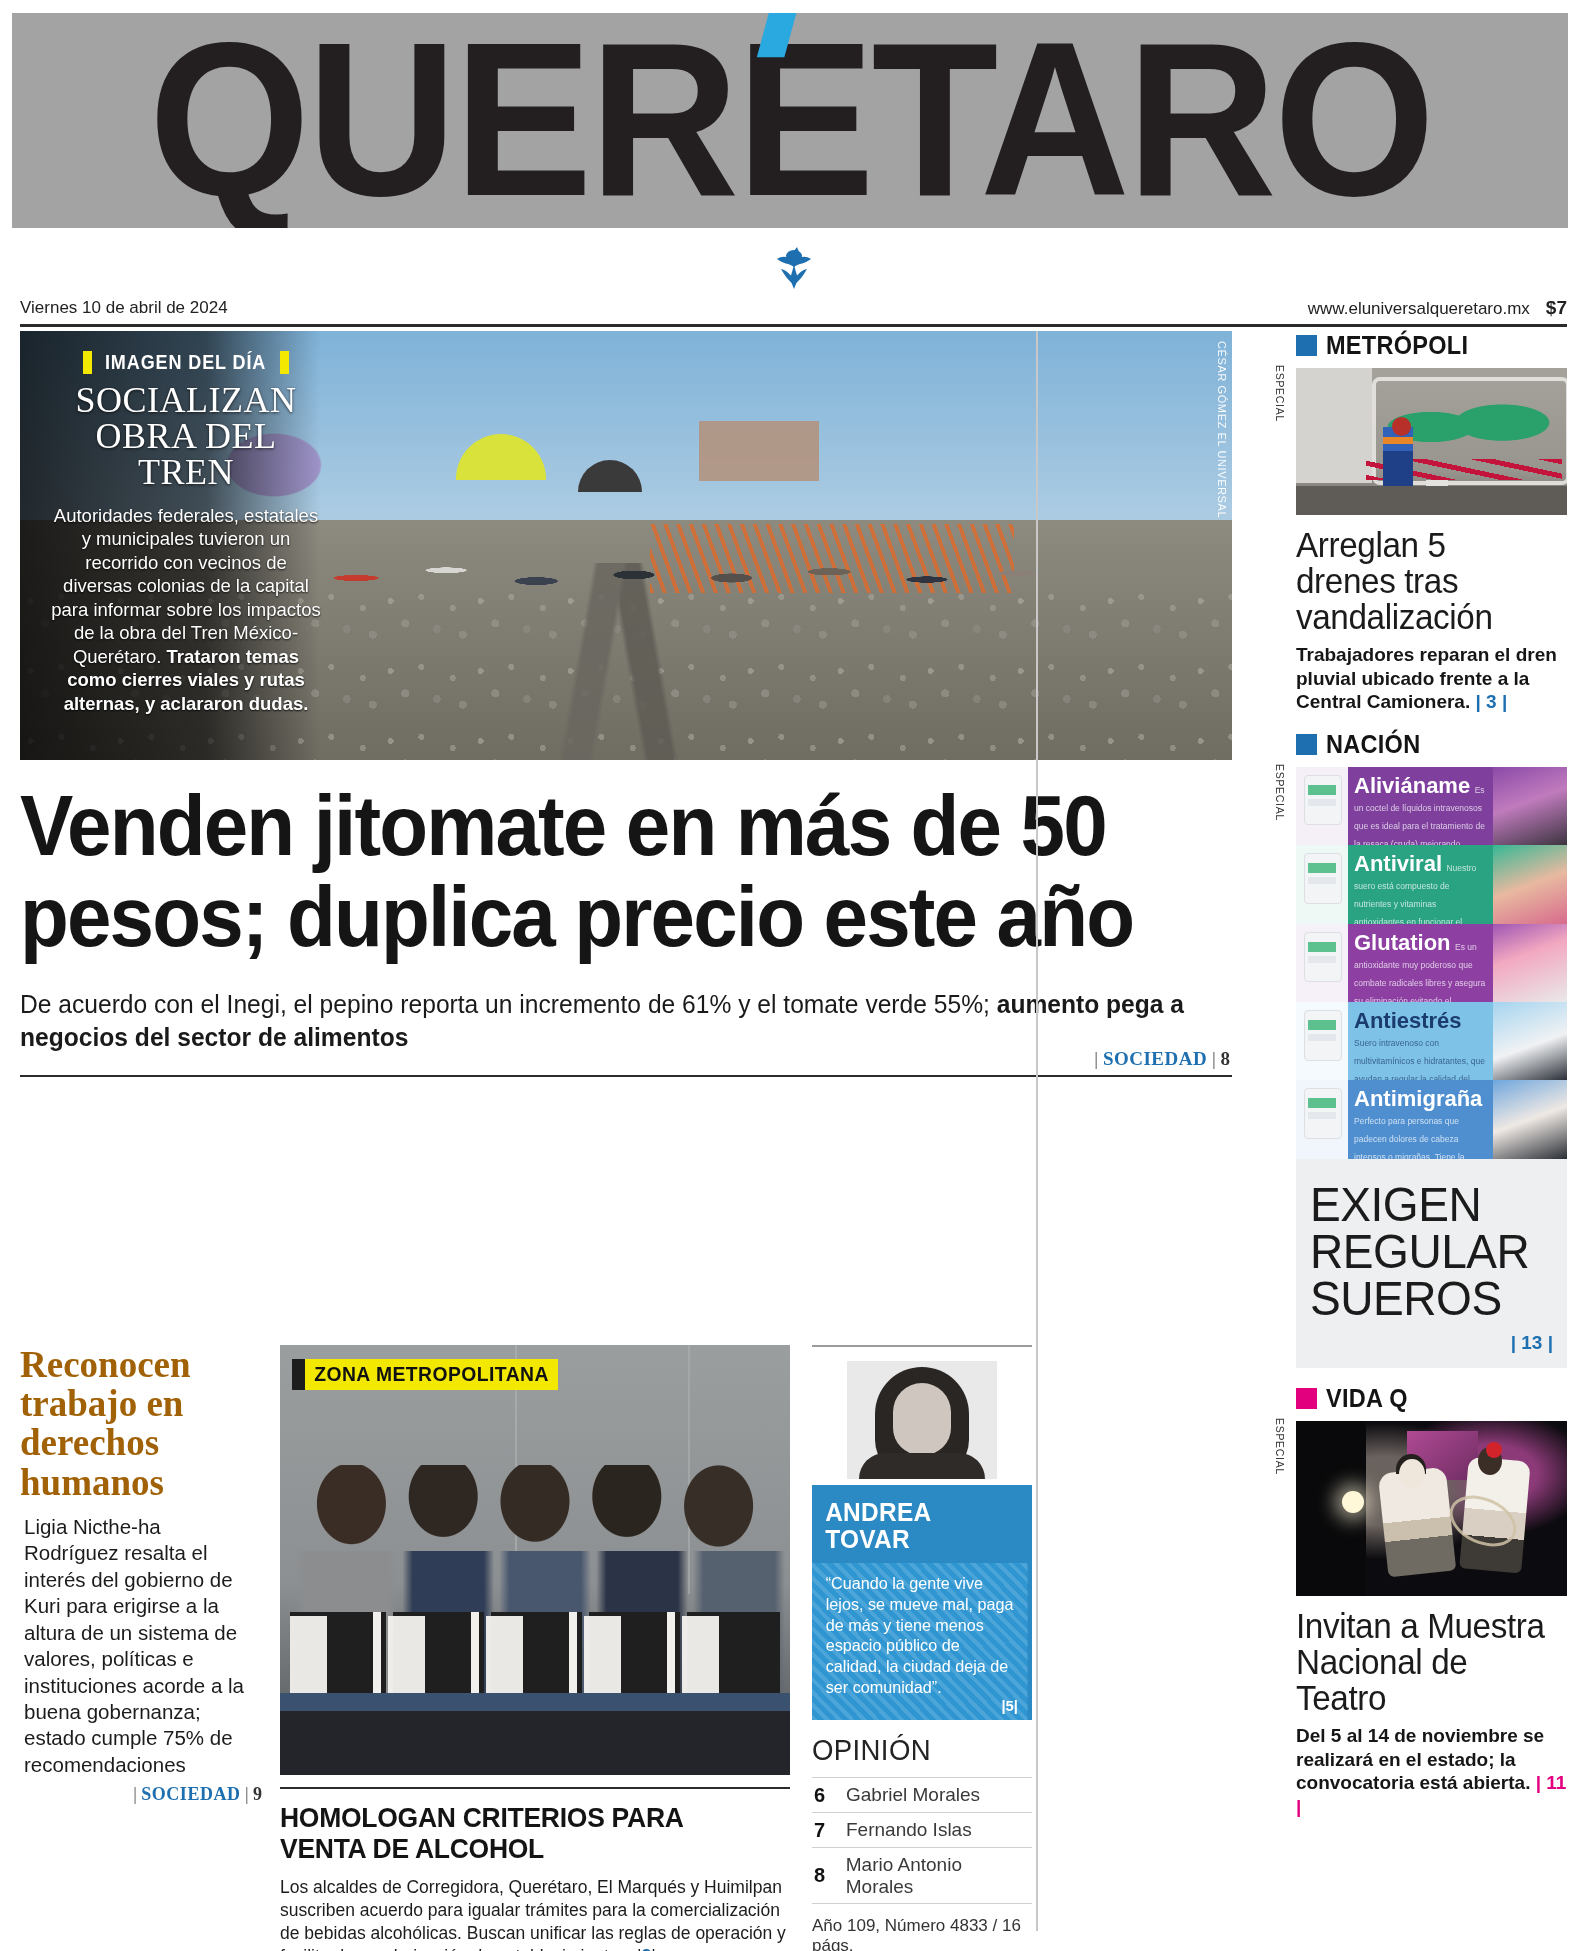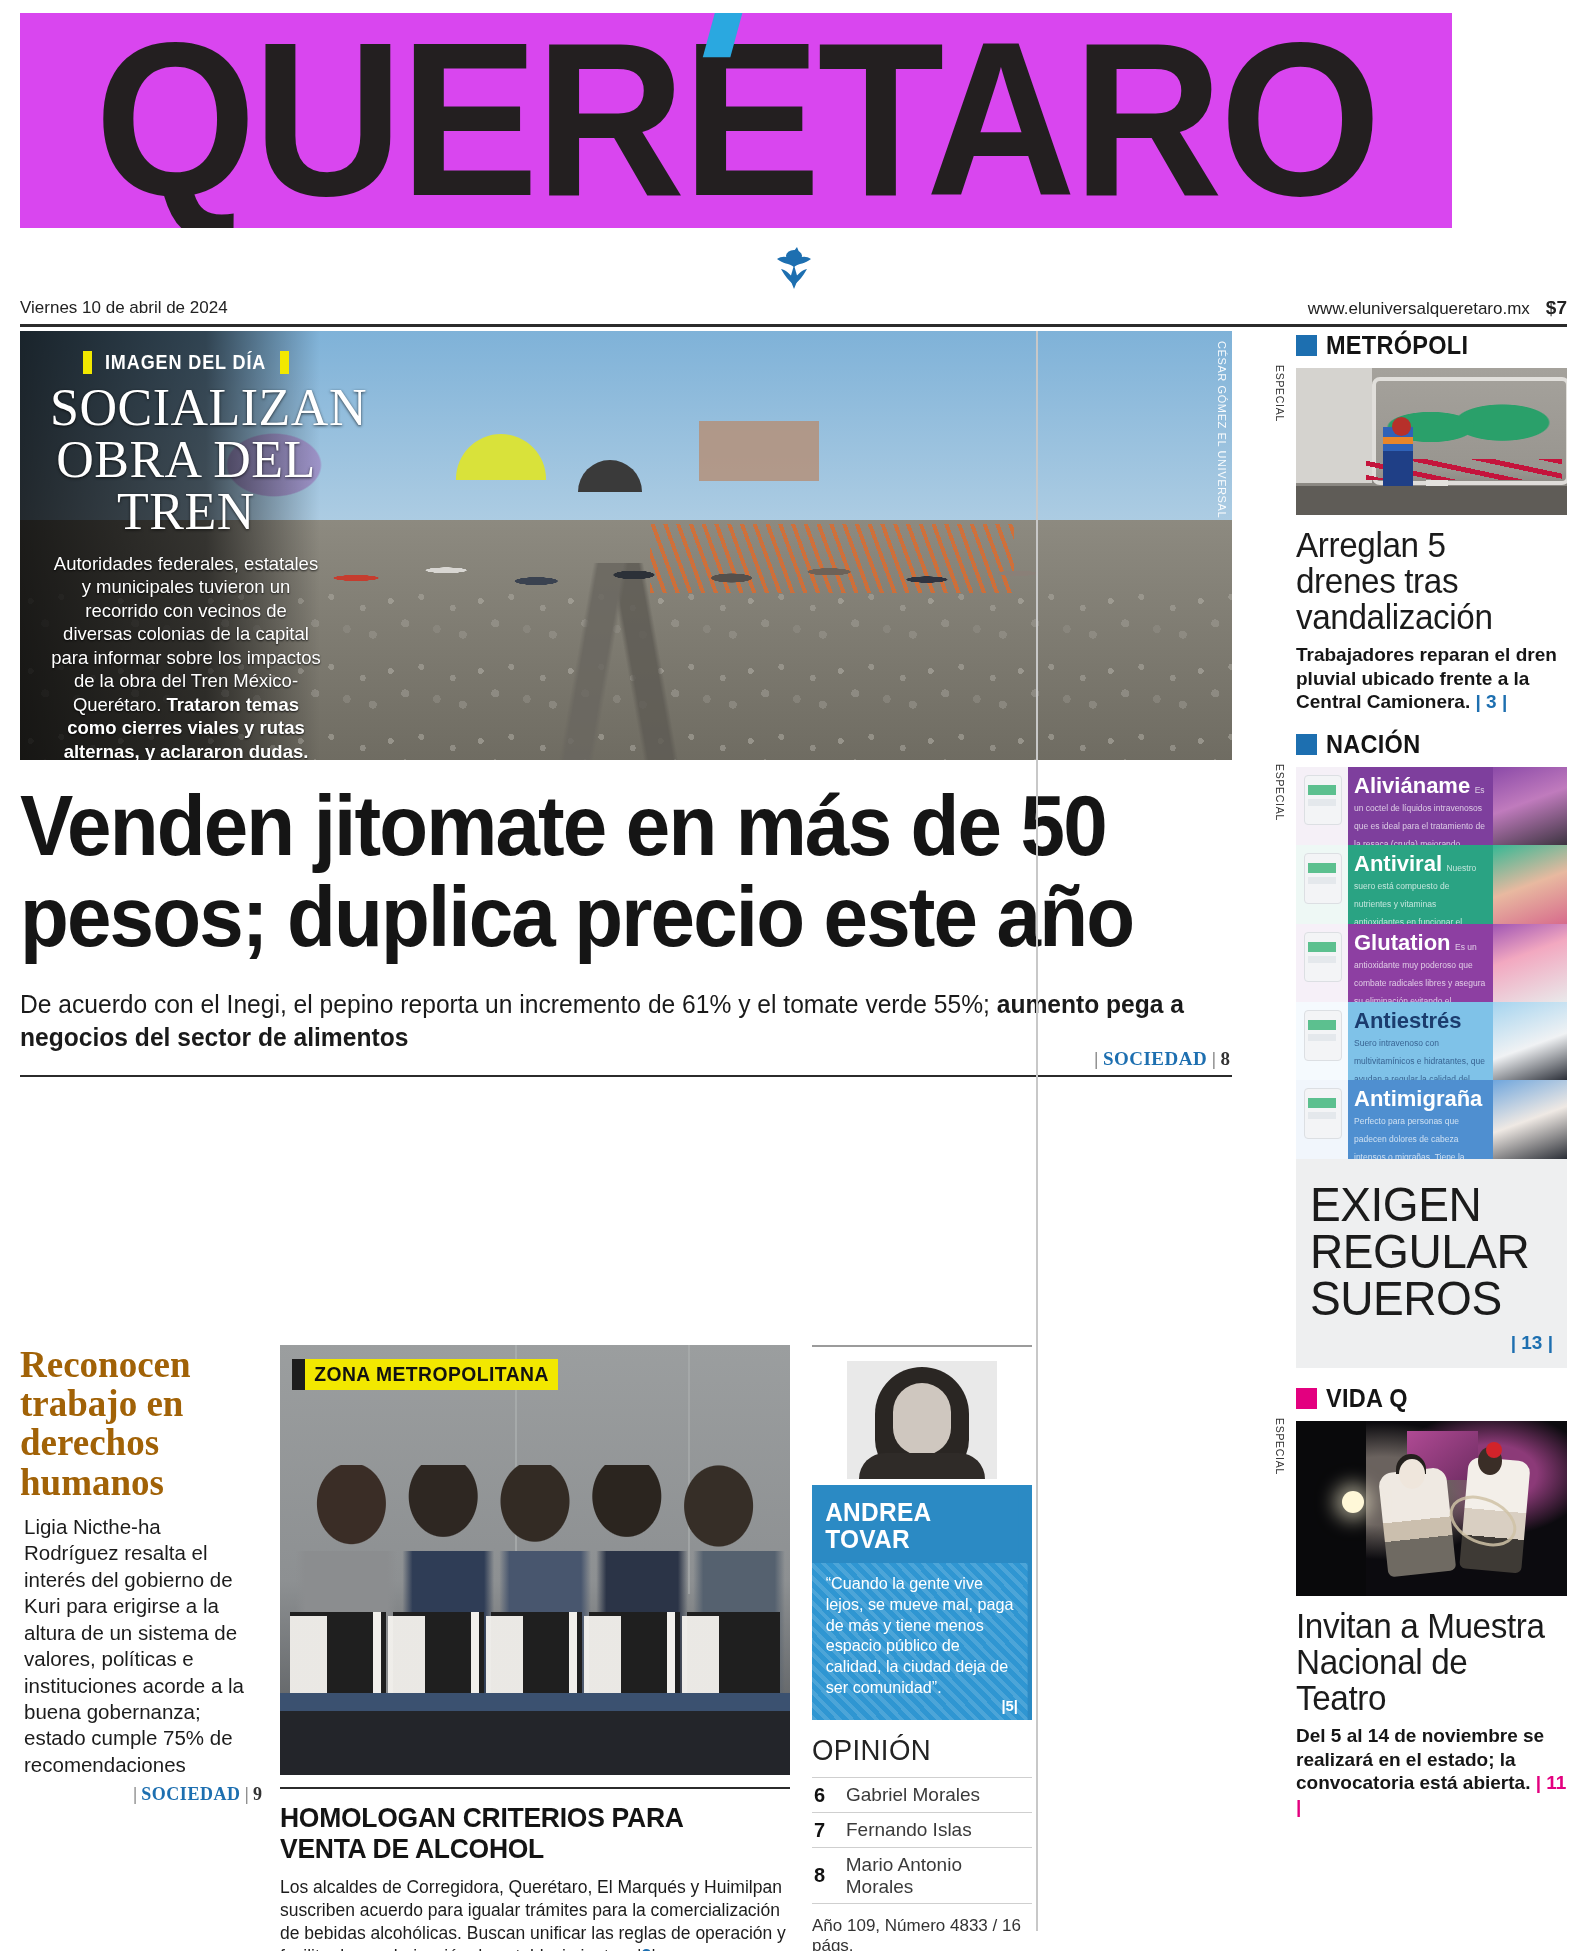--- a/index.html
+++ b/index.html
@@ -9,22 +9,22 @@
     background:#ffffff;
     font-family:"Liberation Sans", sans-serif;
     color:#111;
     overflow:hidden;
     position:relative;
   }
   .page{width:1587px;height:1951px;position:relative;}
 
   
   .masthead{
-    position:absolute;left:20px;top:13px;width:1432px;height:215px;
-    background:#d946ef;
+    position:absolute;left:12px;top:13px;width:1556px;height:215px;
+    background:#a3a3a3;
     display:flex;align-items:center;justify-content:center;
     overflow:hidden;
   }
   .masthead-word{
     font-family:"Liberation Sans", sans-serif;
     font-weight:bold;
     font-size:196px;
     letter-spacing:-3px;
     color:#231f20;
     transform:scaleX(1.06) scaleY(1.12);
@@ -136,21 +136,21 @@
     margin-bottom:8px;
   }
   .kicker-bar{width:9px;height:23px;background:#f2e800;display:inline-block;}
   .kicker-label{
     font-family:"Liberation Sans", sans-serif;
     font-weight:bold;font-size:20px;letter-spacing:1px;
     transform:scaleX(.9);
   }
   .hero-title{
     font-family:"Liberation Serif", serif;
-    font-size:52px;line-height:1.0;font-weight:normal;
+    font-size:36px;line-height:1.0;font-weight:normal;
     margin:4px 0 14px 0;letter-spacing:.5px;
     text-shadow:0 1px 3px rgba(0,0,0,.7);
   }
   .hero-body{
     font-size:18.5px;line-height:1.27;
     text-shadow:0 1px 2px rgba(0,0,0,.85);
   }
   .hero-body b{font-weight:bold;}
   .hero-credit{
     position:absolute;right:4px;top:10px;

